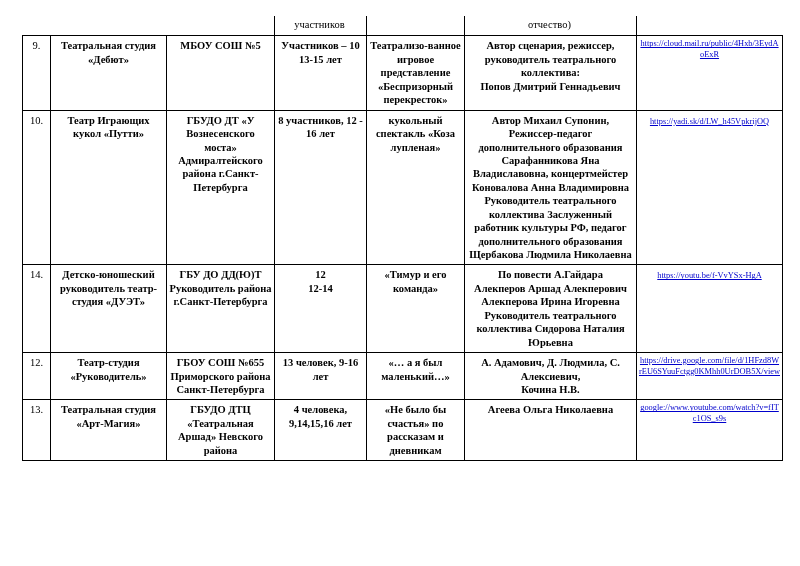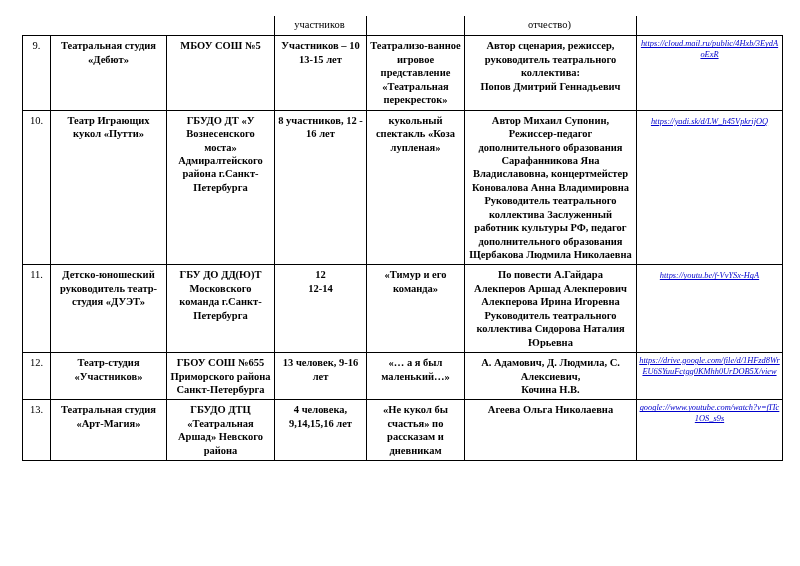--- a/index.html
+++ b/index.html
@@ -59,21 +59,20 @@
 
   td.num-cell {
     text-align: center;
     padding-left: 2px;
     font-size: 10.5px;
   }
   td.link-cell {
     text-align: center;
     vertical-align: top;
     padding-top: 4px;
-    font-style: italic;
   }
   .link {
     color: #0000cc;
     text-decoration: underline;
     font-size: 8.4px;
     line-height: 1.25;
     word-break: break-all;
     display: inline-block;
     max-width: 100%;
     cursor: pointer;
@@ -118,21 +117,21 @@
             <span class="cell-text">Театральная студия «Дебют»</span>
           </td>
         <td>
             <span class="cell-text">МБОУ СОШ №5</span>
           </td>
         <td>
             <span class="cell-text">Участников – 10
 13-15 лет</span>
           </td>
         <td>
-            <span class="cell-text">Театрализо-ванное игровое представление «Театральная перекресток»</span>
+            <span class="cell-text">Театрализо-ванное игровое представление «Беспризорный перекресток»</span>
           </td>
         <td>
             <span class="cell-text">Автор сценария, режиссер, руководитель театрального коллектива:
 Попов Дмитрий Геннадьевич</span>
           </td>
         <td class="link-cell"><span class="link">https://cloud.mail.ru/public/4Hxb/3EydAoExR</span></td>
       </tr>
 
       <tr>
         <td class="num-cell">
@@ -153,27 +152,27 @@
         <td>
             <span class="cell-text">Автор Михаил Супонин,
 Режиссер-педагог дополнительного образования Сарафанникова Яна Владиславовна, концертмейстер Коновалова Анна Владимировна
 Руководитель театрального коллектива Заслуженный работник культуры РФ, педагог дополнительного образования Щербакова Людмила Николаевна</span>
           </td>
         <td class="link-cell"><span class="link">https://yadi.sk/d/LW_h45VpkrijOQ</span></td>
       </tr>
 
       <tr>
         <td class="num-cell">
-            <span class="num-text">11.</span>
+            <span class="num-text">14.</span>
           </td>
         <td>
             <span class="cell-text">Детско-юношеский руководитель театр-студия «ДУЭТ»</span>
           </td>
         <td>
-            <span class="cell-text">ГБУ ДО ДД(Ю)Т Московского команда г.Санкт-Петербурга</span>
+            <span class="cell-text">ГБУ ДО ДД(Ю)Т Руководитель района г.Санкт-Петербурга</span>
           </td>
         <td>
             <span class="cell-text">12
 12-14</span>
           </td>
         <td>
             <span class="cell-text">«Тимур и его команда»</span>
           </td>
         <td>
             <span class="cell-text">По повести А.Гайдара
@@ -182,21 +181,21 @@
 Руководитель театрального коллектива Сидорова Наталия Юрьевна</span>
           </td>
         <td class="link-cell"><span class="link">https://youtu.be/f-VvYSx-HgA</span></td>
       </tr>
 
       <tr>
         <td class="num-cell">
             <span class="num-text">12.</span>
           </td>
         <td>
-            <span class="cell-text">Театр-студия «Участников»</span>
+            <span class="cell-text">Театр-студия «Руководитель»</span>
           </td>
         <td>
             <span class="cell-text">ГБОУ СОШ №655 Приморского района Санкт-Петербурга</span>
           </td>
         <td>
             <span class="cell-text">13 человек, 9-16 лет</span>
           </td>
         <td>
             <span class="cell-text">«… а я был маленький…»</span>
           </td>
@@ -214,21 +213,21 @@
         <td>
             <span class="cell-text">Театральная студия «Арт-Магия»</span>
           </td>
         <td>
             <span class="cell-text">ГБУДО ДТЦ «Театральная Аршад» Невского района</span>
           </td>
         <td>
             <span class="cell-text">4 человека, 9,14,15,16 лет</span>
           </td>
         <td>
-            <span class="cell-text">«Не кукол бы счастья» по рассказам и дневникам</span>
+            <span class="cell-text">«Не было бы счастья» по рассказам и дневникам</span>
           </td>
         <td>
             <span class="cell-text">Агеева Ольга Николаевна</span>
           </td>
         <td class="link-cell"><span class="link">google://www.youtube.com/watch?v=fITc1OS_s9s</span></td>
       </tr>
     </tbody>
   </table>
 </div>
 

